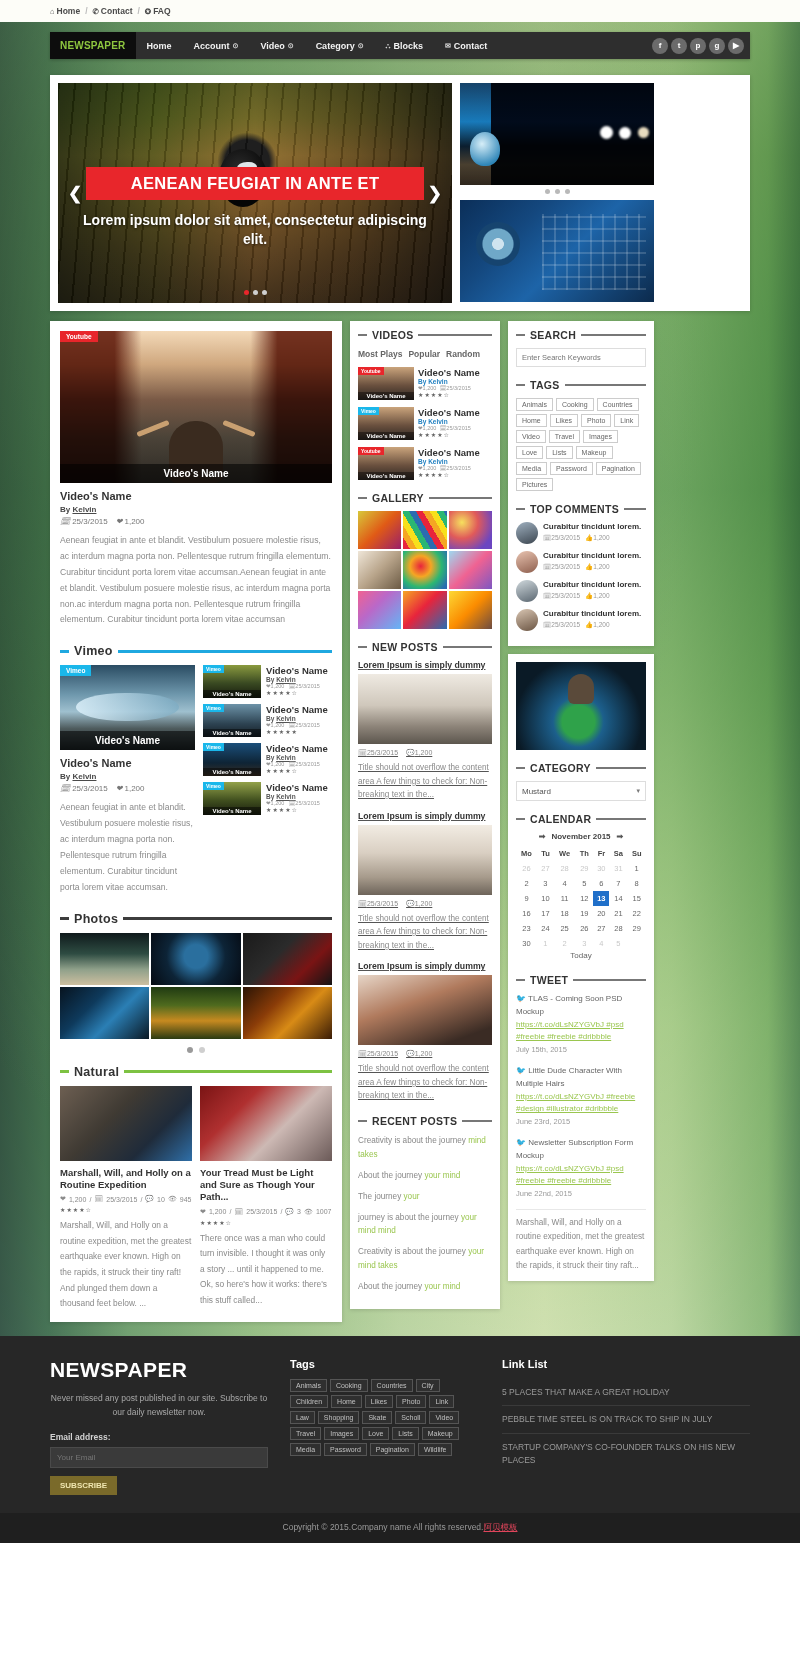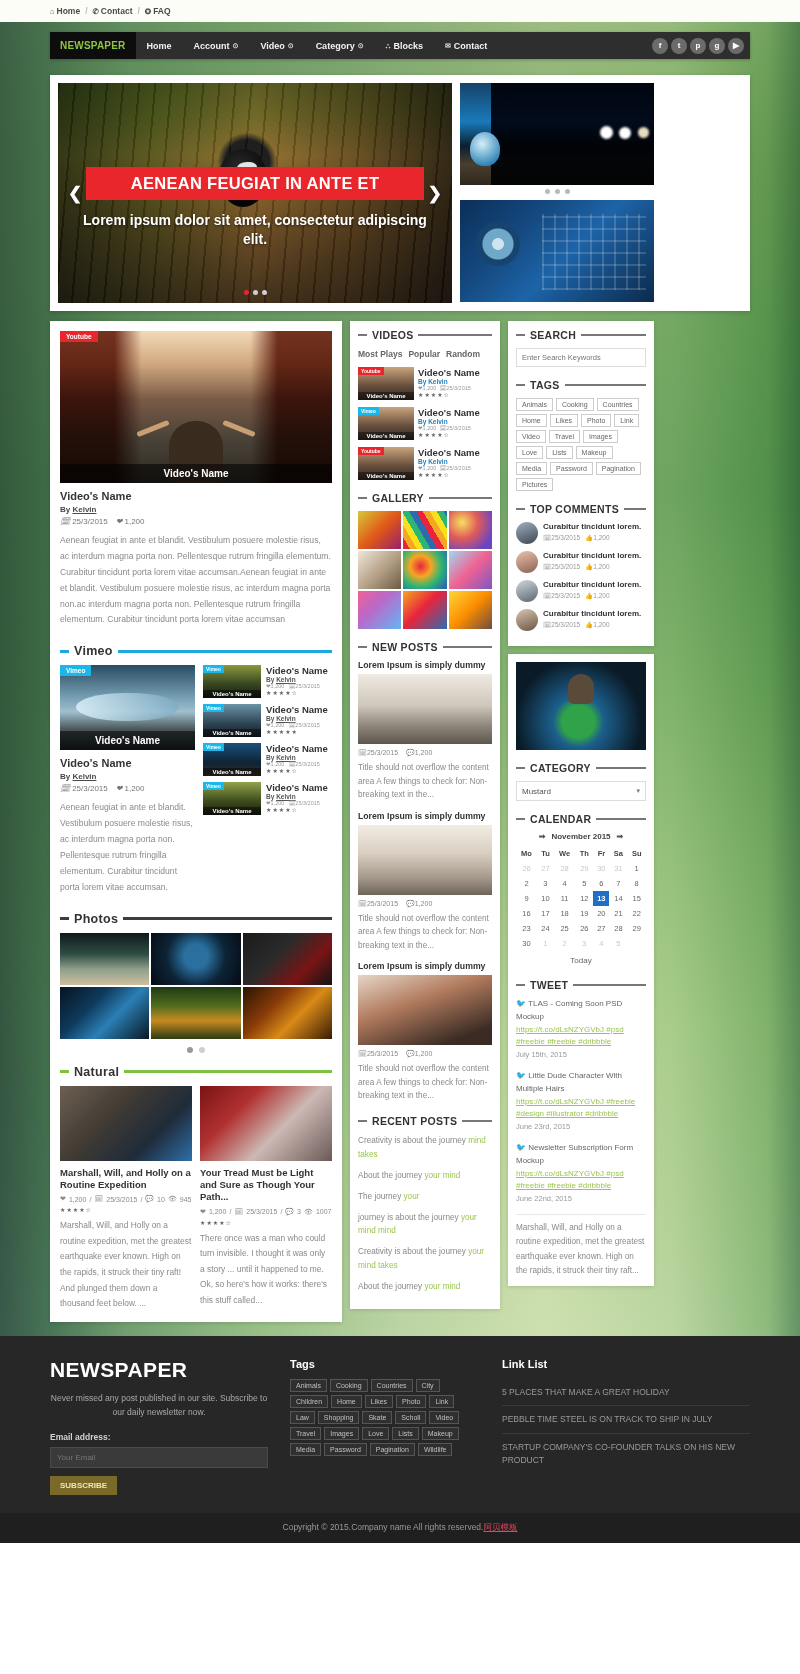--- a/index.html
+++ b/index.html
@@ -244,21 +244,21 @@
   .g1{background:linear-gradient(135deg,#d8c83a,#e05a16 50%,#9a1f6a);}
   .g2{background:repeating-linear-gradient(60deg,#e8243c 0 6px,#f5a623 6px 12px,#f7e01c 12px 18px,#2bb673 18px 24px,#2b6cb0 24px 30px);}
   .g3{background:radial-gradient(circle at 30% 30%,#f6e05e,#e05a5a 40%,#6b46c1 80%);}
   .g4{background:linear-gradient(135deg,#efe6d8,#b8a48a 50%,#6b5a44);}
   .g5{background:radial-gradient(circle at 40% 40%,#e8243c,#f5a623 30%,#2bb673 60%,#2b6cb0 90%);}
   .g6{background:linear-gradient(135deg,#9fd8f0,#f06292 50%,#7e57c2);}
   .g7{background:linear-gradient(135deg,#f06292,#ba68c8 40%,#64b5f6);}
   .g8{background:linear-gradient(135deg,#f5a623,#e8243c 45%,#2b6cb0);}
   .g9{background:linear-gradient(135deg,#fdd835,#fb8c00 50%,#6d4c41);}
 
-  .np-item { margin-bottom:9px; }
+  .np-item { margin-bottom:9px;text-decoration:underline; }
   .np-item h5 { font-size:8.7px; font-weight:bold; color:#333; margin-bottom:4px; }
   .np-img { height:70px; }
   .np1{background:linear-gradient(180deg,#efeae2,#cfc7bb 45%,#8d8479 75%,#5c564e);}
   .np2{background:linear-gradient(180deg,#f2ece3,#d9cfc2 40%,#a69a8b 75%,#6d645a);}
   .np3{background:linear-gradient(160deg,#e7d6c8,#b07a5d 40%,#3a2b24 85%);}
   .np-meta { display:flex; gap:8px; font-size:7px; color:#888; margin:5px 0 4px; }
   .np-txt { font-size:8.2px; line-height:1.65; color:#8a8a8a; }
 
   .rp { font-size:8.2px; line-height:1.7; color:#888; margin-bottom:7px; }
   .rp .gr { color:#9ac64f; }
@@ -287,21 +287,21 @@
   }
   .select .cv { color:#7a7a7a; font-size:7px; }
   .cal-head { display:flex; align-items:center; justify-content:center; gap:6px; font-size:8px;
      font-weight:bold; color:#444; margin-bottom:5px; }
   .cal-head .nav-a { color:#555; cursor:pointer; }
   table.cal { width:100%; border-collapse:collapse; font-size:7.5px; color:#666; text-align:center; }
   table.cal th { font-weight:bold; color:#444; padding:3px 0; font-size:7.5px; }
   table.cal td { padding:3px 0; }
   table.cal td.mut { color:#c8c8c8; }
   table.cal td.today { background:#1f6fc9; color:#fff; font-weight:bold; }
-  .cal-foot { text-align:center; font-size:8px; color:#666; margin-top:5px; }
+  .cal-foot { text-align:center; font-size:8px; color:#666; }
   .tw { margin-bottom:8px; font-size:8px; line-height:1.6; color:#777; }
   .tw .hd { color:#666; }
   .tw .lk { color:#9ac64f; display:block; }
   .tw .dt { color:#9a9a9a; font-size:7.5px; }
   .tw-div { border-top:1px solid #e8e8e8; margin:6px 0; }
   .tw-txt { font-size:8.2px; line-height:1.75; color:#8a8a8a; }
 
   
   .footer { background:#272727; color:#cfcfcf; padding:22px 50px 18px; position:relative; z-index:2; }
   .footer-in { display:flex; gap:22px; }
@@ -984,21 +984,21 @@
           <span class="tag">Password</span>
           <span class="tag">Pagination</span>
           <span class="tag">Wildlife</span>
         </div>
       </div>
       <div class="f3">
         <h3>Link List</h3>
         <ul>
           <li>5 PLACES THAT MAKE A GREAT HOLIDAY</li>
           <li>PEBBLE TIME STEEL IS ON TRACK TO SHIP IN JULY</li>
-          <li>STARTUP COMPANY'S CO-FOUNDER TALKS ON HIS NEW PRODUCT</li>
+          <li>STARTUP COMPANY'S CO-FOUNDER TALKS ON HIS NEW PLACES</li>
         </ul>
       </div>
     </div>
   </div>
 
   <div class="copy">
     <span>Copyright © 2015.Company name All rights reserved.</span><a href="#" class="cn">阿贝模板</a>
   </div>
 
 </div>

